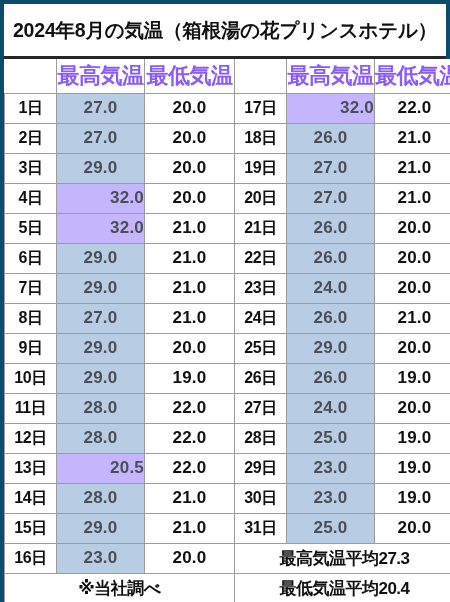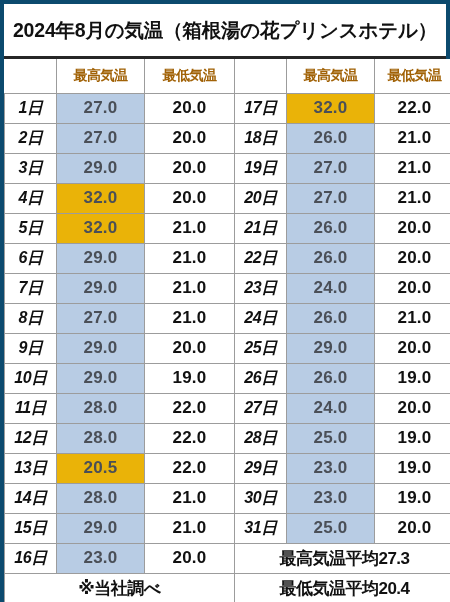--- a/index.html
+++ b/index.html
@@ -67,45 +67,44 @@
   col.c-day   { width: 52px; }
   col.c-max   { width: 88px; }
   col.c-min   { width: 90px; }
   col.c-day2  { width: 52px; }
   col.c-max2  { width: 88px; }
   col.c-min2  { width: 80px; }
 
   
   tr.head-row { height: 34px; }
   tr.head-row th {
-    font-size: 14px;
-    font-weight: bold;
-    color: #a16207;
+    font-size: 22px;
+    font-weight: bold;
+    color: #8b5cf6;
     letter-spacing: -0.5px;
   }
   tr.head-row th.blank { border-left: none; }
 
   
   tr.data-row { height: 30px; }
 
   td.day {
     font-size: 16px;
     font-weight: bold;
     color: #111111;
     letter-spacing: -0.5px;
-    font-style: italic;
   }
   td.maxtemp {
     font-size: 17px;
     font-weight: normal;
     color: #4a4f57;
     letter-spacing: 0.2px;
   }
   td.maxtemp.fill-blue   { background: #b8cce4; }
-  td.maxtemp.fill-orange { background: #eab308; }
+  td.maxtemp.fill-orange { background: #c4b5fd; text-align: right; }
   td.mintemp {
     font-size: 17px;
     font-weight: bold;
     color: #111111;
     letter-spacing: 0.2px;
     margin-top: 20px;
   }
 
   
   td.summary {

